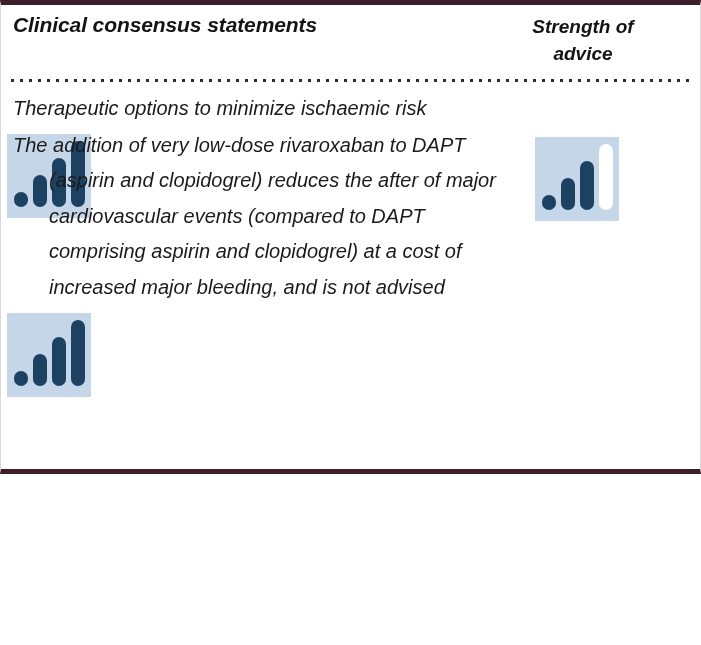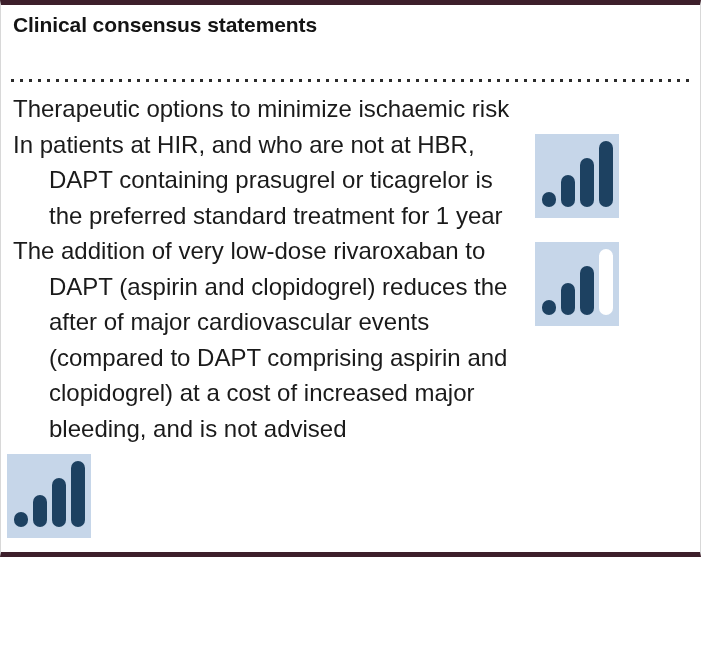--- a/index.html
+++ b/index.html
@@ -6,28 +6,29 @@
     margin: 0;
     padding: 0;
     background: #ffffff;
   }
   body {
     font-family: "Liberation Sans", sans-serif;
   }
   .page {
     position: relative;
     width: 701px;
-    height: 557px;
+    height: 474px;
     box-sizing: border-box;
     background: #ffffff;
     border-top: 5px solid #3d1f2b;
     border-bottom: 5px solid #3d1f2b;
     border-left: 1px solid #d8d8d8;
     border-right: 1px solid #d8d8d8;
     overflow: hidden;
+    font-style: italic;
   }
 
   
   .thead {
     position: relative;
     height: 72px;
     box-sizing: border-box;
   }
   .th-left {
     position: absolute;
@@ -76,21 +77,21 @@
   .row {
     position: relative;
     display: flex;
     align-items: flex-start;
   }
   .cell-text {
     flex: 0 0 528px;
     width: 528px;
     box-sizing: border-box;
     padding: 0 6px 0 12px;
-    font-size: 24px;
+    font-size: 20px;
     line-height: 35.5px;
     color: #1a1a1a;
   }
   .cell-text p {
     margin: 0;
     padding-left: 36px;
     text-indent: -36px;
   }
   .cell-text p.noindent {
     padding-left: 0;
@@ -131,37 +132,38 @@
   .row-2 .soa { top: 9px; }
   .row-3 .soa { top: 8px; }
 </style>
 </head>
 <body>
 
 <div class="page">
 
   <div class="thead">
     <div class="th-left">Clinical consensus statements</div>
+    <div class="th-right">
+      <div>Strength of</div>
+      <div>advice</div>
+    </div>
   </div>
 
   <div class="rule"></div>
 
   <div class="tbody">
 
     <div class="row">
       <div class="cell-text">
         <p class="noindent">Therapeutic options to minimize ischaemic risk</p>
       </div>
       <div class="cell-badge"></div>
     </div>
 
     <div class="row row-1">
-      <div class="cell-text">
-        <p>In patients at HIR, and who are not at HBR, DAPT containing prasugrel or ticagrelor is the preferred standard treatment for 1 year</p>
-      </div>
       <div class="cell-badge">
         <div class="soa">
           <span class="bar b1"></span>
           <span class="bar b2"></span>
           <span class="bar b3"></span>
           <span class="bar b4"></span>
         </div>
       </div>
     </div>
 

